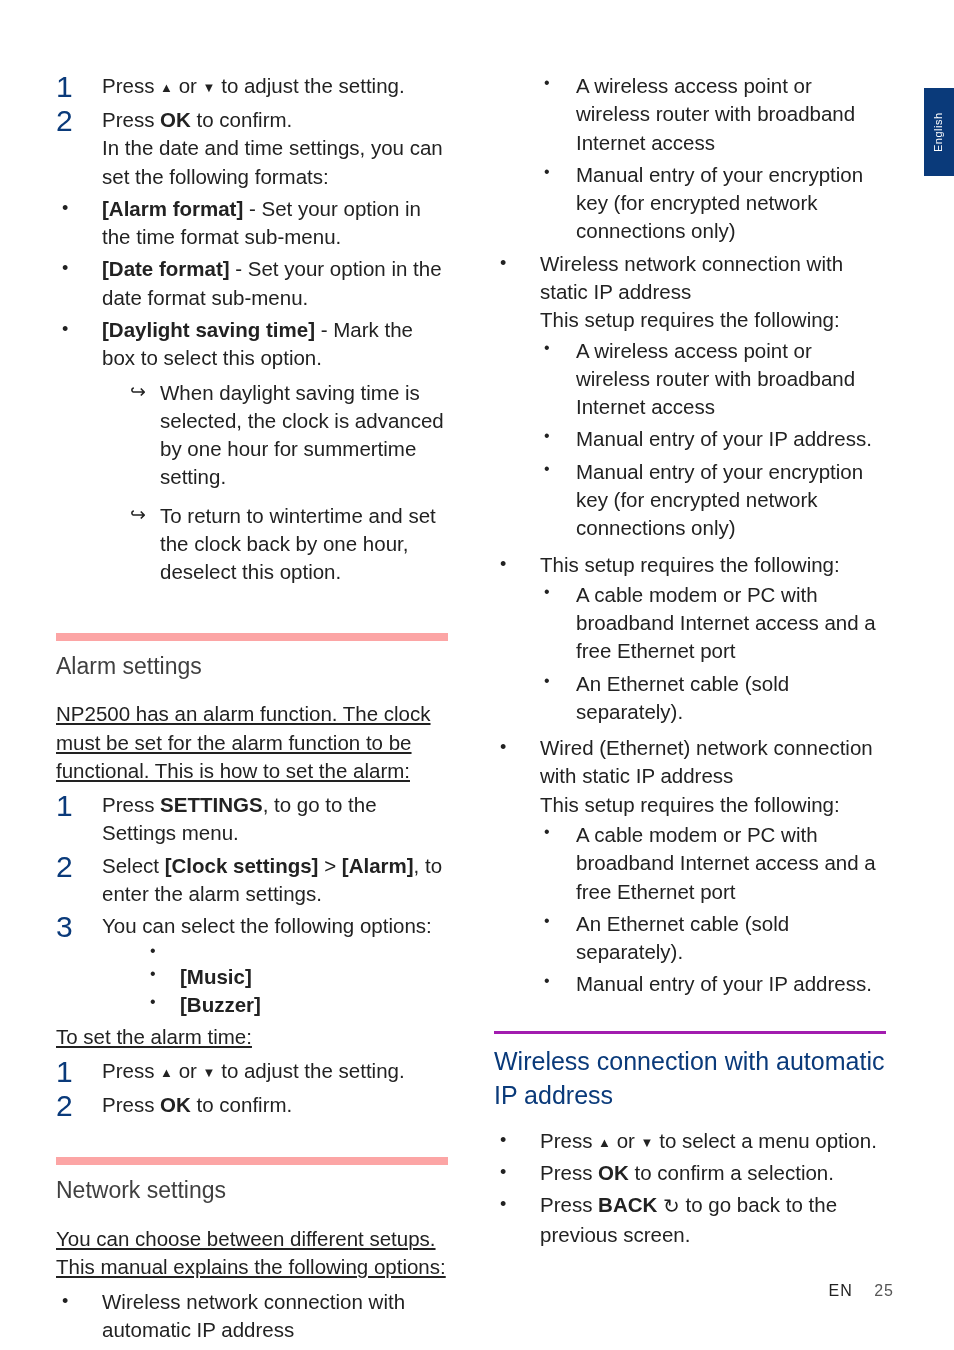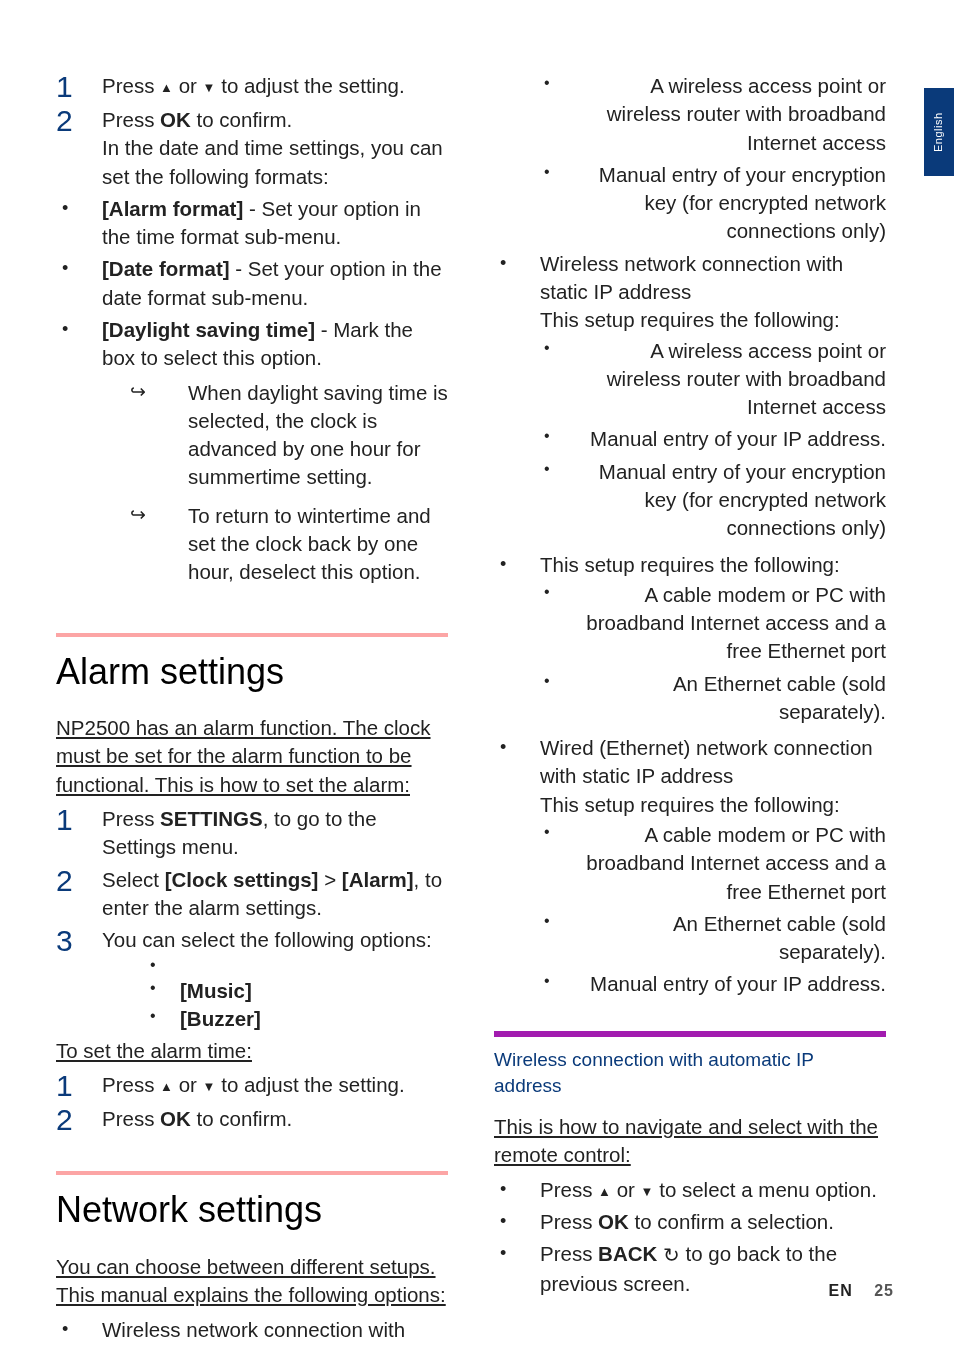--- a/index.html
+++ b/index.html
@@ -61,55 +61,54 @@
   }
   .bul-body { flex: 1; }
   .sub-list { list-style: none; margin-top: 2px; }
   .sub-item { display: flex; align-items: flex-start; margin-bottom: 4px; }
   .sub-mark {
     width: 36px;
     flex-shrink: 0;
     padding-left: 4px;
     font-size: 16px;
   }
-  .sub-body { flex: 1; text-align: right; }
+  .sub-body { flex: 1; }
   .arrow-list { list-style: none; margin-left: 28px; margin-top: 6px; }
   .arrow-item { display: flex; align-items: flex-start; margin-bottom: 10px; }
   .arrow-mark { width: 30px; flex-shrink: 0; font-size: 19px; }
-  .arrow-body { flex: 1; margin-left: 28px; }
+  .arrow-body { flex: 1; }
   .opt-list { list-style: none; margin-left: 46px; }
   .opt-item { display: flex; align-items: flex-start; }
   .opt-mark { width: 32px; flex-shrink: 0; font-size: 16px; padding-left: 2px;}
   .h2 {
-    color: #000000;
-    font-size: 36px;
+    color: #404040;
+    font-size: 23px;
     font-weight: 400;
-    border-top: 4px solid #fca5a5;
+    border-top: 8px solid #fca5a5;
     padding-top: 10px;
     margin-top: 36px;
     margin-bottom: 18px;
   }
   .h3 {
     color: #0a3a7a;
-    font-size: 19px;
+    font-size: 25px;
     font-weight: 400;
-    border-top: 6px solid #a21caf;
+    border-top: 3px solid #a21caf;
     padding-top: 10px;
     margin-top: 28px;
     margin-bottom: 14px;
   }
   .b { font-weight: 600; }
   .para { margin-bottom: 6px; text-decoration: underline; }
   .footer {
     position: absolute;
     bottom: 48px;
     right: 60px;
     font-size: 16px;
     letter-spacing: 1px;
-    font-weight: bold;
   }
   .footer .pn { margin-left: 16px; color: #555; }
   .tri { font-size: 13px; vertical-align: 1px; }
   .back-icon { font-size: 20px; vertical-align: -1px; display:inline-block; transform: scaleX(-1);}
   .req { }
 </style>
 </head>
 <body>
 
 <div class="side-tab">English</div>
@@ -287,21 +286,20 @@
             <li class="sub-item">
                 <div class="sub-mark">•</div>
                 <div class="sub-body">Manual entry of your IP address.</div>
               </li>
           </ul>
         </div>
       </li>
     </ul>
 
     <h3 class="h3">Wireless connection with automatic IP address</h3>
-    <div class="para">This is how to navigate and select with the remote control:</div>
 
     <ul class="bul-list">
       <li class="bul-item">
         <div class="bul-mark">•</div>
         <div class="bul-body"><span>Press </span><span class="tri">▲</span><span> or </span><span class="tri">▼</span><span> to select a menu option.</span></div>
       </li>
       <li class="bul-item">
         <div class="bul-mark">•</div>
         <div class="bul-body"><span>Press </span><span class="b">OK</span><span> to confirm a selection.</span></div>
       </li>

